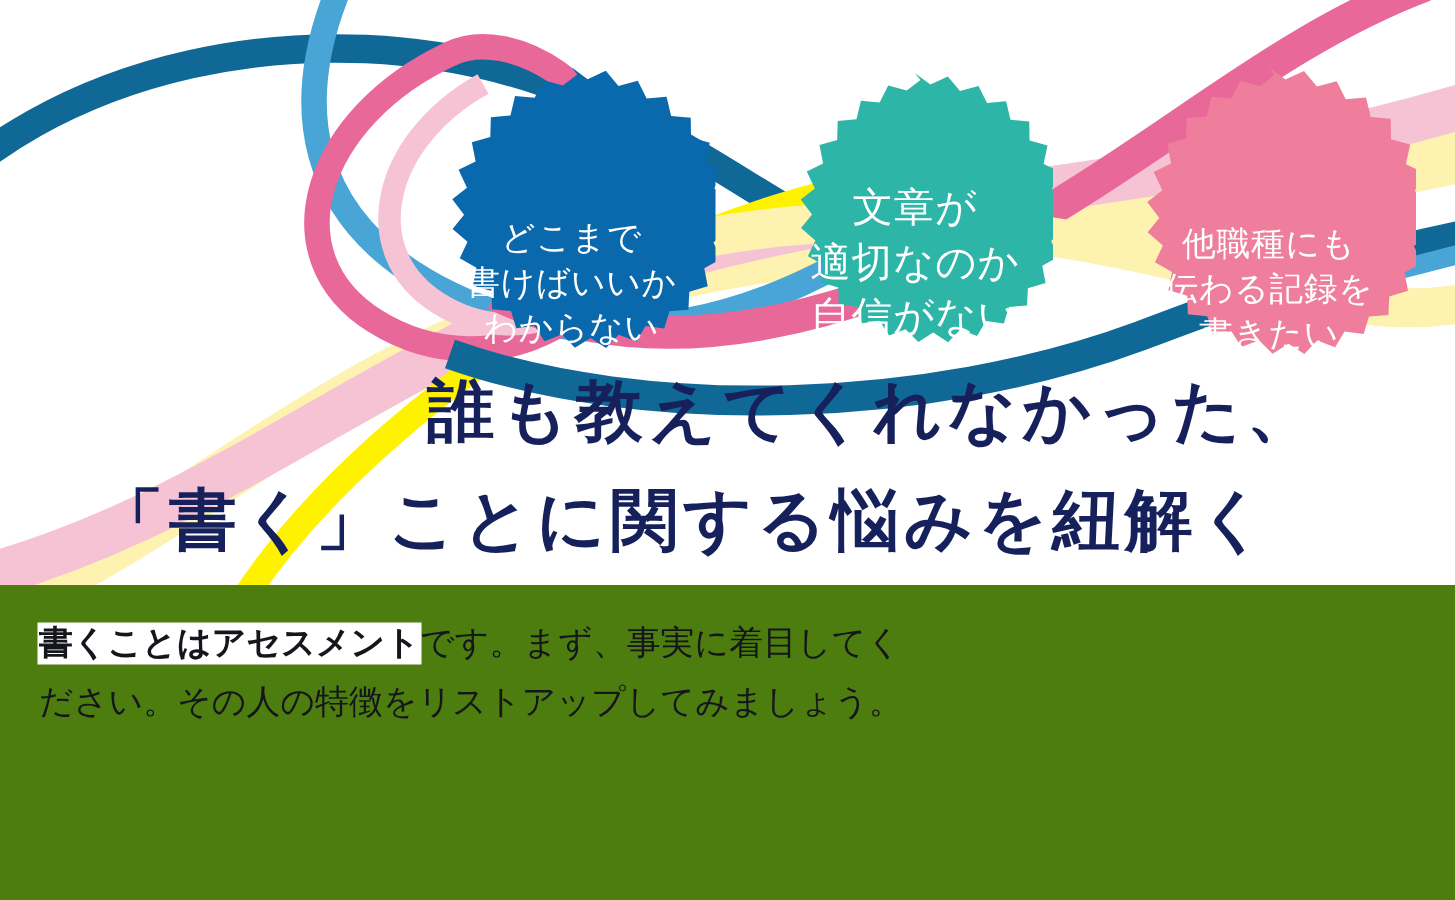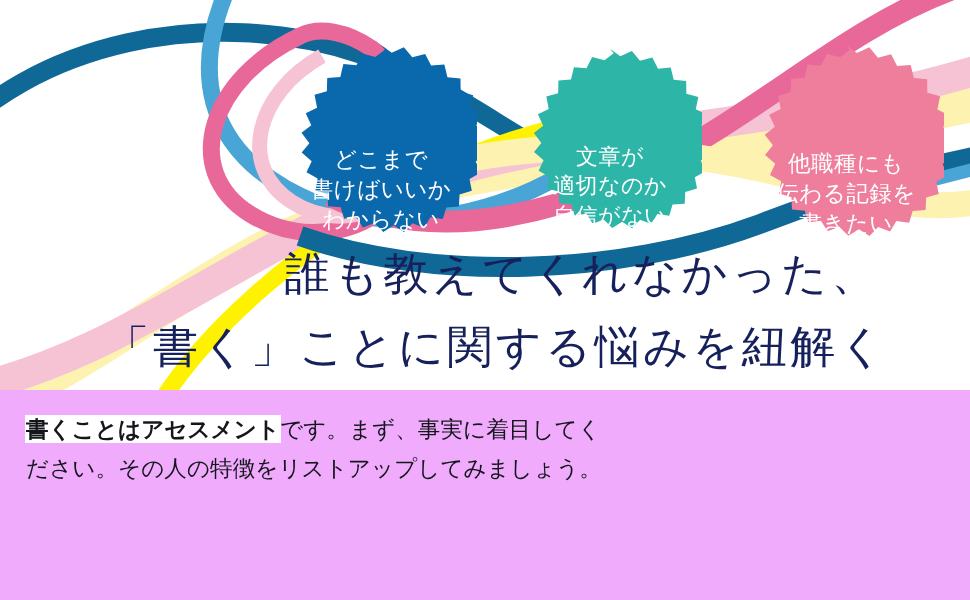--- a/index.html
+++ b/index.html
@@ -20,43 +20,43 @@
     text-align:center;
     color:#ffffff;
     font-family:"DejaVu Serif","Liberation Serif",serif;
     line-height:1.34;
     letter-spacing:.02em;
   }
   .rosette .rtext{position:relative;z-index:2;white-space:pre-line;}
   .rosette svg{position:absolute;left:0;top:0;width:100%;height:100%;z-index:1;}
 
   #badge-1{left:285px;top:42px;width:192px;height:192px;font-size:22.5px;}
-  #badge-2{left:518px;top:46px;width:184px;height:184px;font-size:22px;}
+  #badge-2{left:518px;top:46px;width:184px;height:184px;font-size:27px;}
   #badge-3{left:748px;top:42px;width:196px;height:196px;font-size:22.5px;}
 
   
   #headline{
     position:absolute;left:0;top:244px;width:888px;
     color:#16215b;
     font-family:"DejaVu Serif","Liberation Serif",serif;
-    font-weight:400;
+    font-weight:700;
   }
   #headline .hl{
     display:block;
     white-space:nowrap;
     font-size:45px;
     letter-spacing:.085em;
   }
   #headline .hl1{text-align:right;padding-right:8px;}
-  #headline .hl2{text-align:right;padding-left:24px;margin-top:13px;letter-spacing:.075em;}
+  #headline .hl2{text-align:center;padding-left:24px;margin-top:13px;letter-spacing:.075em;}
 
   
   #panel{
     position:absolute;left:0;bottom:0;width:970px;height:210px;
-    background:#f0abfc;
+    background:#4d7c0f;
   }
   #quote{
     position:absolute;left:26px;top:20px;width:660px;
     color:#14161c;
     font-family:"DejaVu Sans","Liberation Sans",sans-serif;
     font-size:22.5px;line-height:1.72;
     letter-spacing:.005em;
   }
   #quote .line{display:block;white-space:nowrap;}
   #quote .hl-strong{

